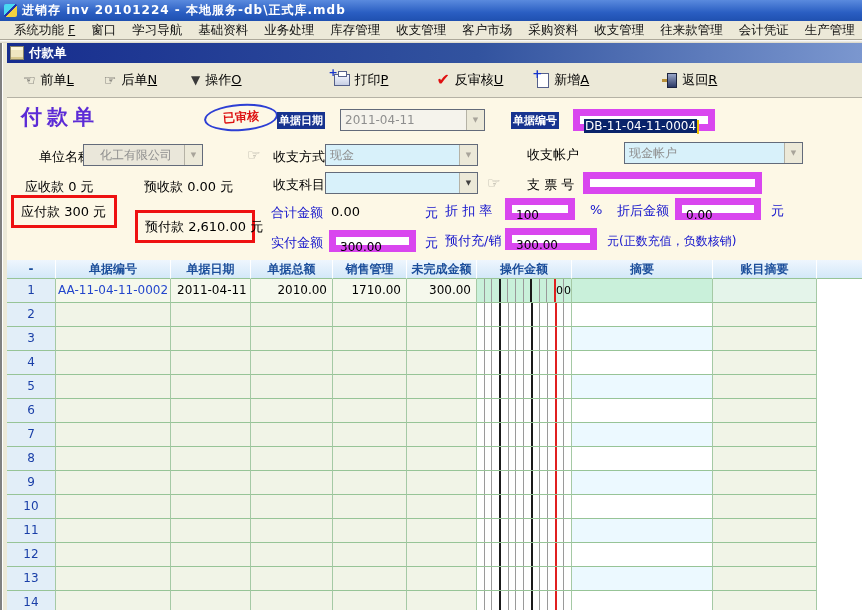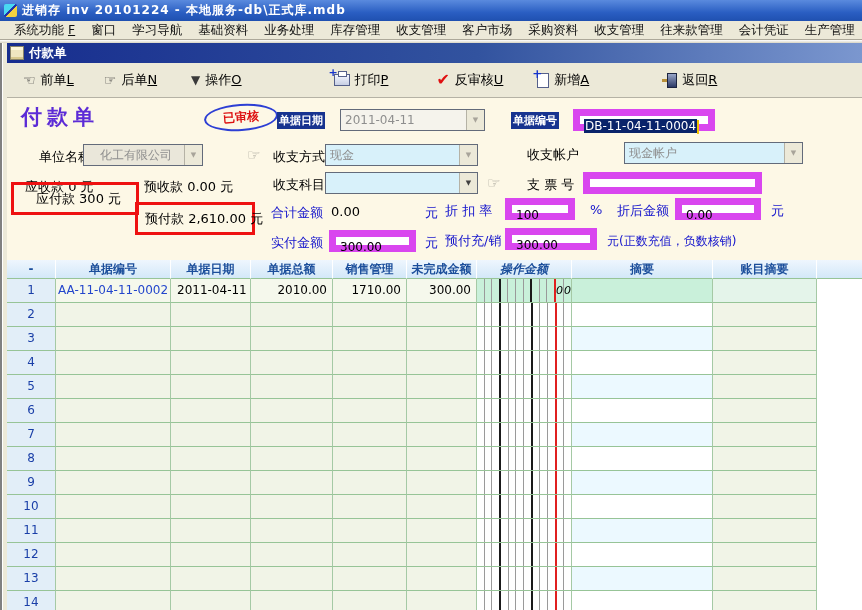--- a/index.html
+++ b/index.html
@@ -70,21 +70,21 @@
 
   
   .tbl{height:352px;background:#fff;overflow:hidden;}
   .thead,.trow{display:flex;}
   .thead{height:19px;}
   .th{background:linear-gradient(#eef6fe,#d3e8f8);color:#1b4e9b;font-weight:bold;font-size:12px;text-align:center;line-height:19px;border-right:1px solid #fff;border-bottom:1px solid #97c497;box-sizing:border-box;overflow:hidden;white-space:nowrap;}
   .trow{height:24px;}
   .td{font-size:12px;line-height:23px;border-right:1px solid #a5c9a5;border-bottom:1px solid #97c497;box-sizing:border-box;background:#f1f4e7;overflow:hidden;white-space:nowrap;}
   .c0{width:49px;flex:none;}.c1{width:115px;flex:none;}.c2{width:80px;flex:none;}
   .c3{width:82px;flex:none;}.c4{width:74px;flex:none;}.c5{width:70px;flex:none;}
-  .c6{width:95px;flex:none;font-style:italic;}.c7{width:141px;flex:none;}.c8{width:104px;flex:none;}
+  .c6{width:95px;flex:none;}.c7{width:141px;flex:none;}.c8{width:104px;flex:none;}
   .c9{flex:1;border-right:none;}
   .td.c9{background:#fff;border-bottom:none;}
   .th.c9{border-right:none;}
   .td.num{background:#e2eef8;color:#1a3fa8;text-align:center;}
   .td.docno{color:#2346cc;text-align:center;}
   .td.amt{text-align:right;padding-right:5px;}
   .td.c2{padding-left:6px;}
   .td.summ{background:#fff;}
   .trow.alt .td.summ{background:#ecf9ff;}
   .td.ledger{display:flex;padding:0;background:#fff;}
@@ -208,24 +208,24 @@
         <span class="ct"></span>
         <span class="cbtn">▼</span>
       </div>
       <span class="hand" style="left:480px;top:78px;">☞</span>
 
       <div class="lbl" style="left:520px;top:78px;">支 票 号</div>
       <div class="input" style="left:576px;top:74px;width:179px;">
         <span></span>
       </div>
 
-      <div class="redbox" style="left:4px;top:84px;width:128px;height:33px;justify-content:center;">
+      <div class="redbox" style="left:4px;top:97px;width:106px;height:33px;">
         <span>应付款 300 元</span>
       </div>
-      <div class="redbox" style="left:128px;top:104px;width:120px;height:33px;text-align:center;">
+      <div class="redbox" style="left:128px;top:112px;width:120px;height:33px;text-align:center;">
         <span>预付款 2,610.00 元</span>
       </div>
 
       <div class="lbl blue" style="left:264px;top:106px;">合计金额</div>
       <div class="lbl" style="left:324px;top:106px;">0.00</div>
       <div class="lbl blue" style="left:418px;top:106px;">元</div>
 
       <div class="lbl blue" style="left:438px;top:104px;">折 扣 率</div>
       <div class="input" style="left:498px;top:100px;width:70px;">
         <span>100</span>

